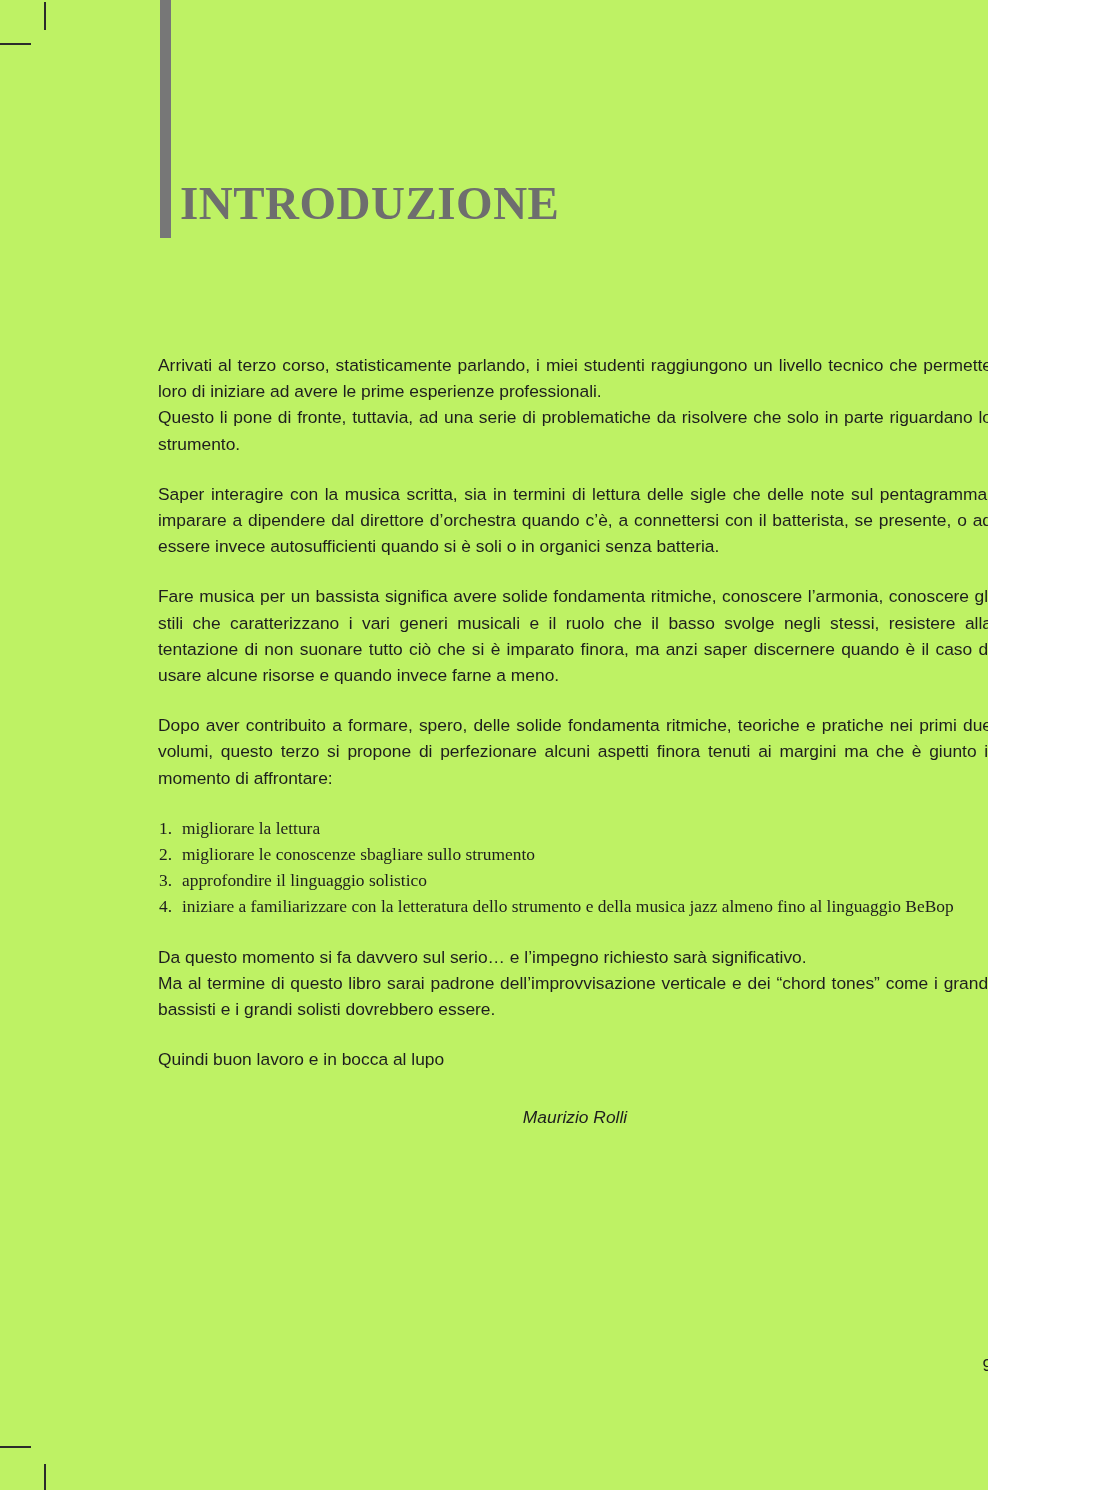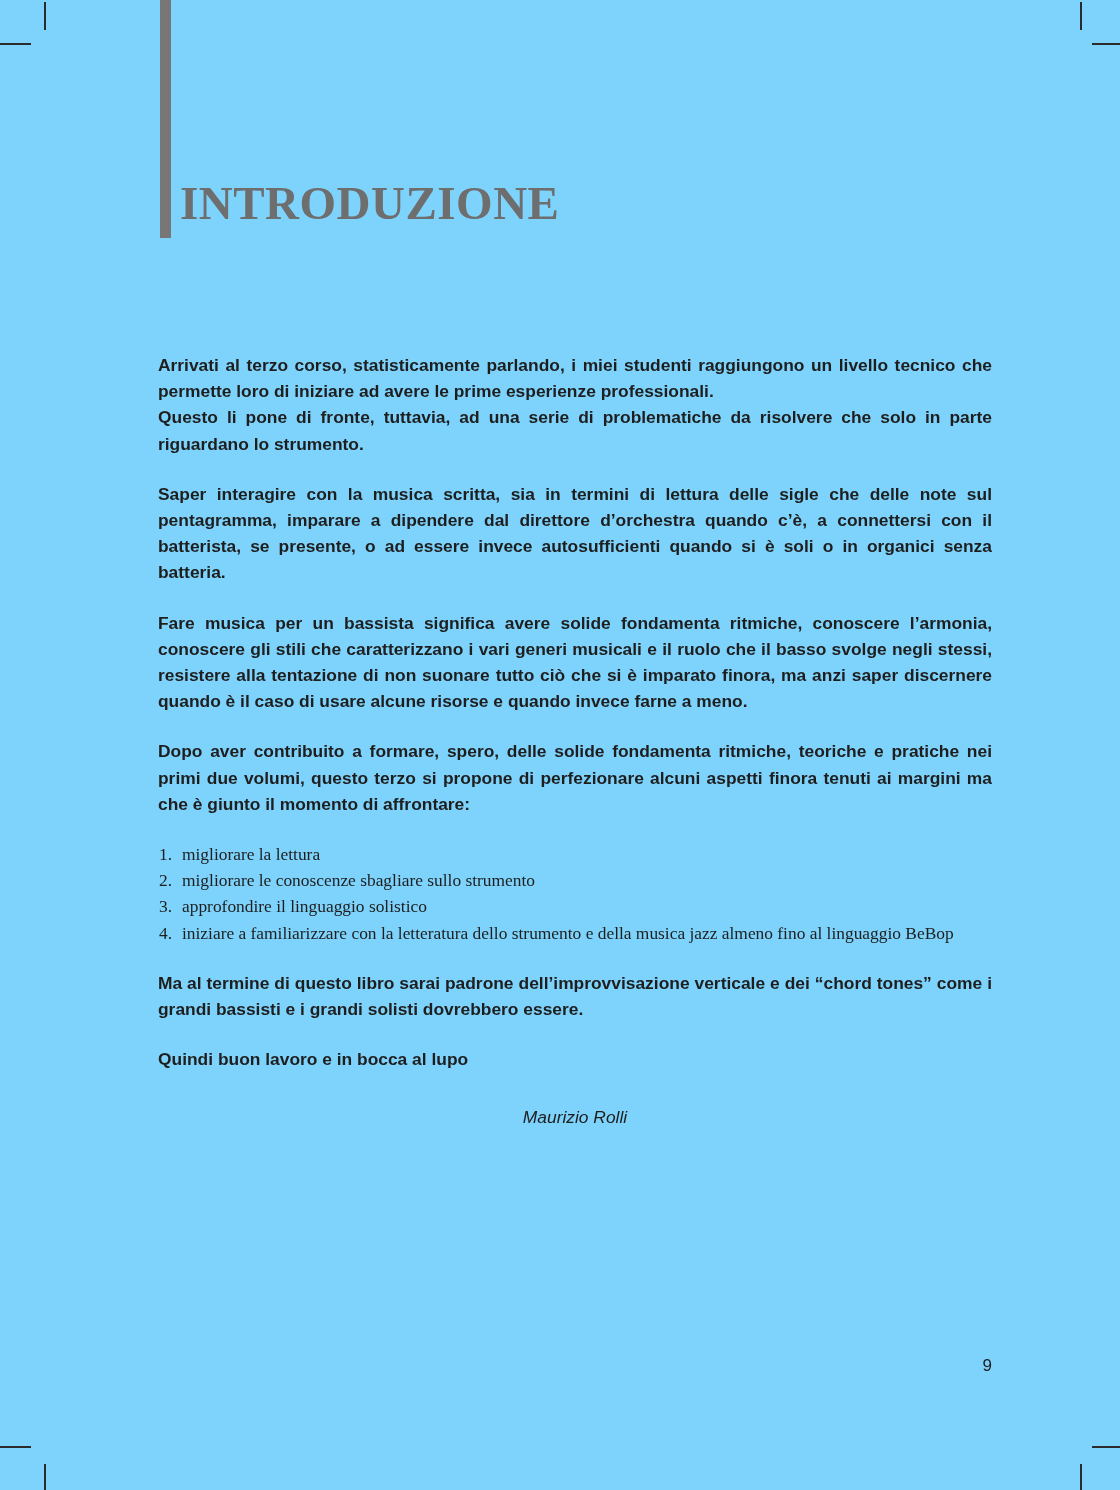--- a/index.html
+++ b/index.html
@@ -5,23 +5,23 @@
   html, body {
     margin: 0;
     padding: 0;
     background: #ffffff;
   }
   body {
     font-family: "Liberation Sans", sans-serif;
   }
   #page {
     position: relative;
-    width: 1120px;
+    width: 988px;
     height: 1490px;
-    background: #7dd3fc;
+    background: #bef264;
     overflow: hidden;
   }
 
   
   .crop-mark {
     position: absolute;
     background: #2b2b2b;
   }
   .crop-v { width: 2px; }
   .crop-h { height: 2px; }
@@ -71,21 +71,20 @@
     width: 834px;
   }
   .para {
     margin: 0 0 24px 0;
     font-size: 17.4px;
     line-height: 26.2px;
     color: #1e1e1e;
     text-align: justify;
     -webkit-hyphens: none;
     hyphens: none;
-    font-weight: bold;
   }
   .para.tight {
     margin-bottom: 0;
   }
   .para.no-justify {
     text-align: left;
   }
 
   
   ol.obj-list {
@@ -161,20 +160,21 @@
     <p class="para">Fare musica per un bassista significa avere solide fondamenta ritmiche, conoscere l’armonia, conoscere gli stili che caratterizzano i vari generi musicali e il ruolo che il basso svolge negli stessi, resistere alla tentazione di non suonare tutto ciò che si è imparato finora, ma anzi saper discernere quando è il caso di usare alcune risorse e quando invece farne a meno.</p>
     <p class="para">Dopo aver contribuito a formare, spero, delle solide fondamenta ritmiche, teoriche e pratiche nei primi due volumi, questo terzo si propone di perfezionare alcuni aspetti finora tenuti ai margini ma che è giunto il momento di affrontare:</p>
 
     <ol class="obj-list">
       <li>migliorare la lettura</li>
       <li>migliorare le conoscenze sbagliare sullo strumento</li>
       <li>approfondire il linguaggio solistico</li>
       <li>iniziare a familiarizzare con la letteratura dello strumento e della musica jazz almeno fino al linguaggio BeBop</li>
     </ol>
 
+    <p class="para tight no-justify">Da questo momento si fa davvero sul serio… e l’impegno richiesto sarà significativo.</p>
     <p class="para">Ma al termine di questo libro sarai padrone dell’improvvisazione verticale e dei “chord tones” come i grandi bassisti e i grandi solisti dovrebbero essere.</p>
     <p class="para no-justify">Quindi buon lavoro e in bocca al lupo</p>
 
     <p class="signature">Maurizio Rolli</p>
   </div>
 
   <div class="folio">9</div>
 
 </div>
 

